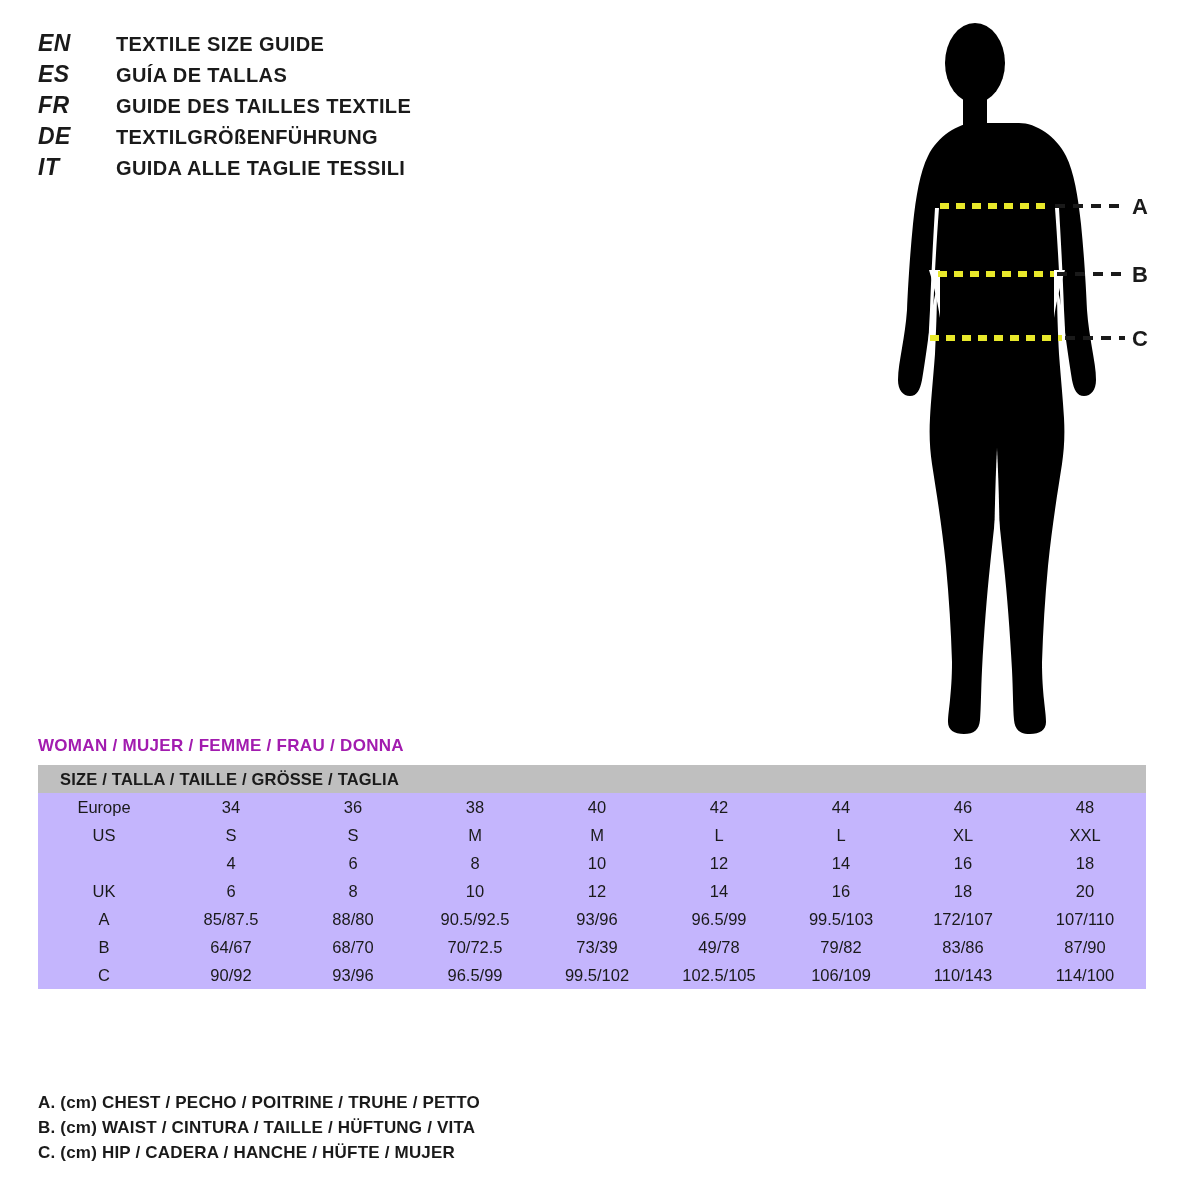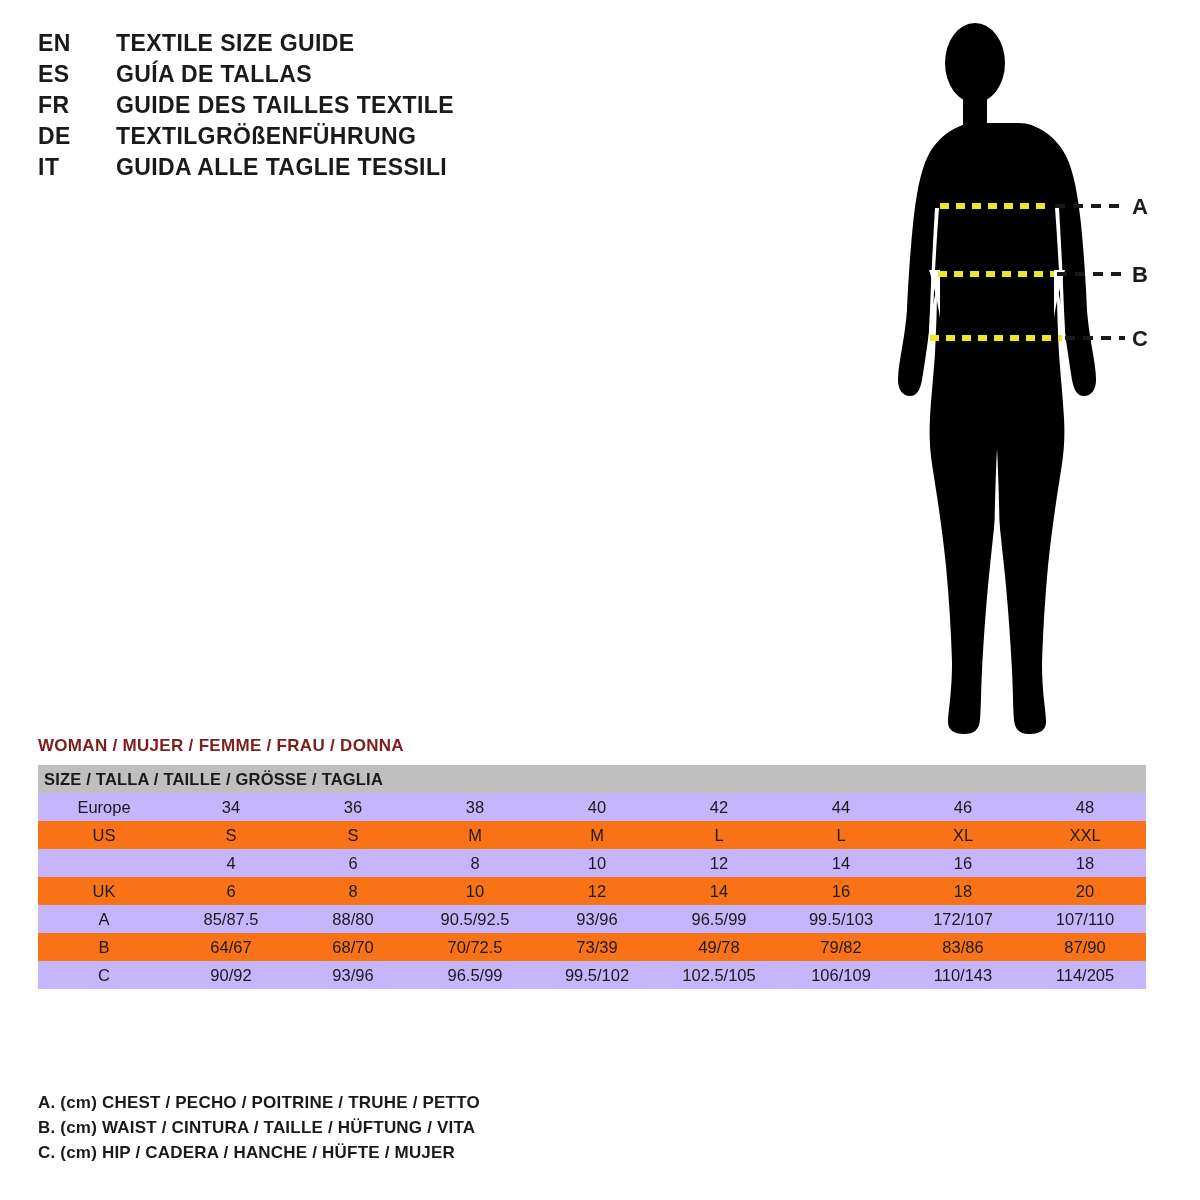--- a/index.html
+++ b/index.html
@@ -27,23 +27,24 @@
     display: flex;
     align-items: baseline;
     height: 31px;
   }
   .title-lang {
     width: 78px;
     font-size: 23px;
     font-weight: bold;
     letter-spacing: 0.5px;
     color: #1a1a1a;
+    font-style: italic;
   }
   .title-text {
-    font-size: 23px;
+    font-size: 20px;
     font-weight: bold;
     letter-spacing: 0.4px;
     color: #1a1a1a;
     white-space: nowrap;
   }
 
   
   #figure-area {
     position: absolute;
     left: 860px;
@@ -65,45 +66,45 @@
     position: absolute;
     left: 38px;
     top: 736px;
     width: 1122px;
   }
   #table-heading {
     font-size: 17px;
     font-weight: bold;
     letter-spacing: 0.3px;
     margin-bottom: 9px;
-    color: #7f1d1d;
+    color: #a21caf;
   }
   table.size-table {
     border-collapse: collapse;
     width: 1108px;
     font-size: 16.5px;
     color: #1a1a1a;
   }
   table.size-table td, table.size-table th {
     padding: 0;
     height: 28px;
     line-height: 28px;
     font-weight: normal;
     text-align: center;
     vertical-align: middle;
   }
   table.size-table th.head-cell {
     text-align: left;
-    padding-left: 6px;
+    padding-left: 22px;
     font-weight: bold;
     font-size: 16.5px;
     letter-spacing: 0.2px;
   }
   tr.header-row { background: #bfbfbf; }
-  tr.row-alt { background: #f97316; }
+  tr.row-alt { background: #c4b5fd; }
   tr.row-plain { background: #c4b5fd; }
   td.rowlabel {
     text-align: left;
     padding-left: 6px;
     width: 132px;
   }
   td.val { width: 122px; }
 
   
   #legend {
@@ -304,21 +305,21 @@
 
       <tr class="row-plain">
         <td class="rowlabel">C</td>
         <td class="val">90/92</td>
         <td class="val">93/96</td>
         <td class="val">96.5/99</td>
         <td class="val">99.5/102</td>
         <td class="val">102.5/105</td>
         <td class="val">106/109</td>
         <td class="val">110/143</td>
-        <td class="val">114/205</td>
+        <td class="val">114/100</td>
       </tr>
     </tbody>
   </table>
 </div>
 
 <div id="legend">
   <div class="legend-line">A. (cm) CHEST / PECHO / POITRINE / TRUHE / PETTO</div>
   <div class="legend-line">B. (cm) WAIST / CINTURA / TAILLE / HÜFTUNG / VITA</div>
   <div class="legend-line">C. (cm) HIP / CADERA / HANCHE / HÜFTE / MUJER</div>
 </div>

